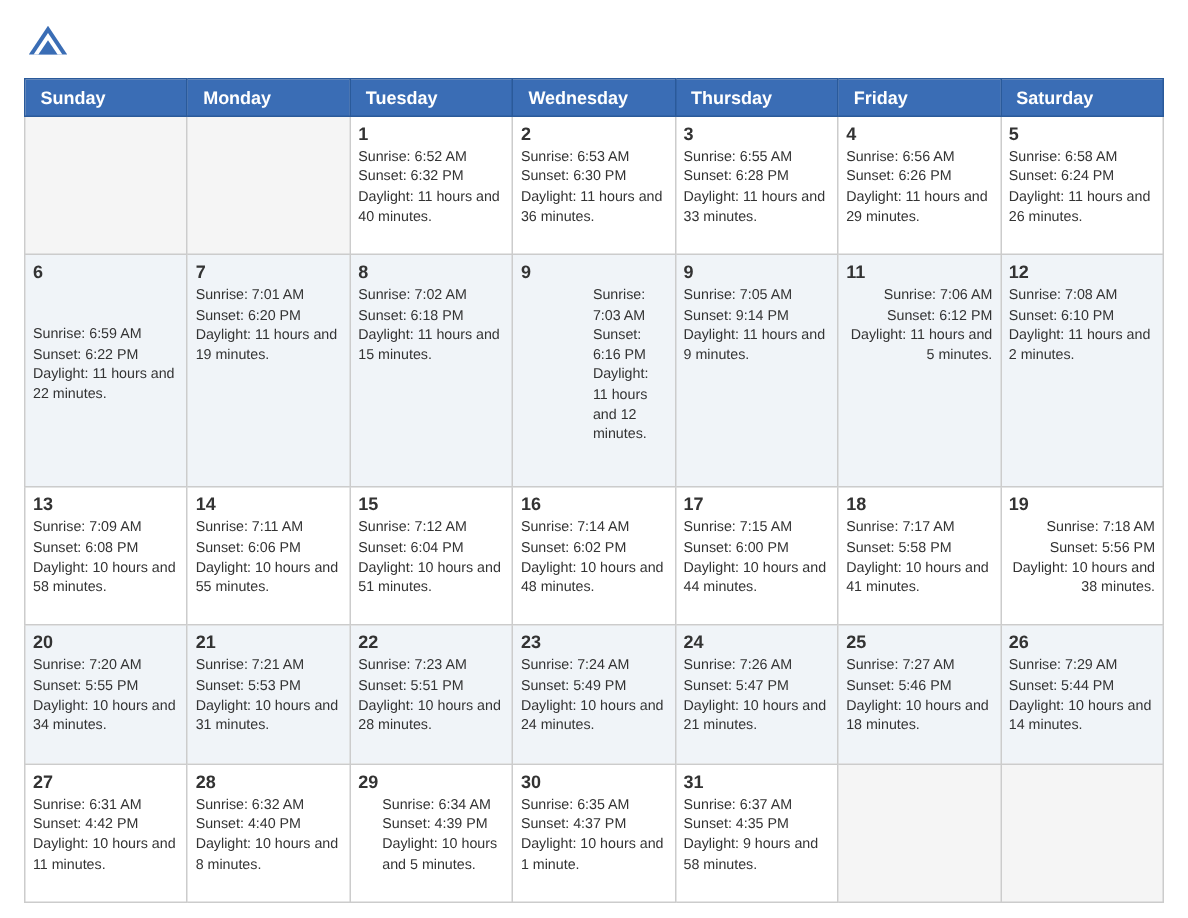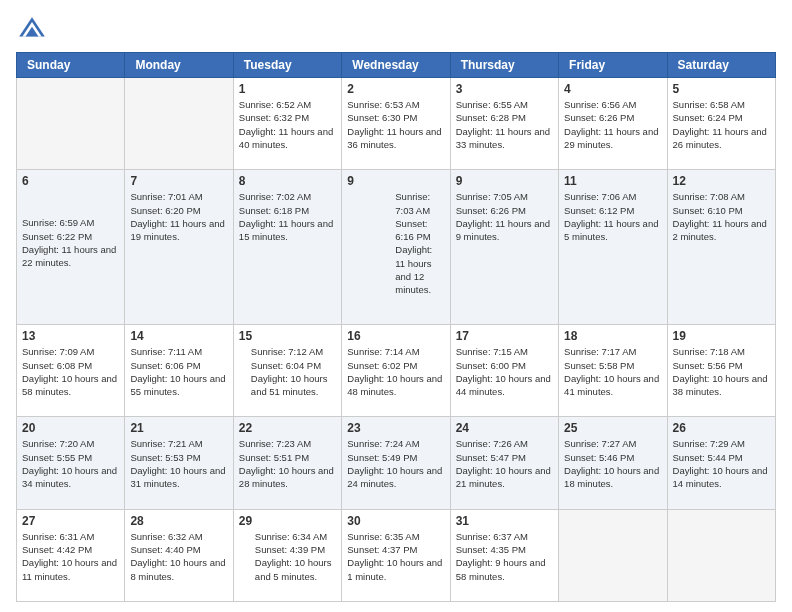--- a/index.html
+++ b/index.html
@@ -195,26 +195,26 @@
           </td>
           <td>
             <span class="day-num">9</span>
             <div class="day-info" style="white-space: pre-line; margin-left: 48px;">Sunrise: 7:03 AM
 Sunset: 6:16 PM
 Daylight: 11 hours and 12 minutes.</div>
           </td>
           <td>
             <span class="day-num">9</span>
             <div class="day-info" style="white-space: pre-line;">Sunrise: 7:05 AM
-Sunset: 6:26 PM
+Sunset: 9:14 PM
 Daylight: 11 hours and 9 minutes.</div>
           </td>
           <td>
             <span class="day-num">11</span>
-            <div class="day-info" style="white-space: pre-line;">Sunrise: 7:06 AM
+            <div class="day-info" style="white-space: pre-line; text-align: right;">Sunrise: 7:06 AM
 Sunset: 6:12 PM
 Daylight: 11 hours and 5 minutes.</div>
           </td>
           <td>
             <span class="day-num">12</span>
             <div class="day-info" style="white-space: pre-line;">Sunrise: 7:08 AM
 Sunset: 6:10 PM
 Daylight: 11 hours and 2 minutes.</div>
           </td>
         </tr>
@@ -226,21 +226,21 @@
 Daylight: 10 hours and 58 minutes.</div>
           </td>
           <td>
             <span class="day-num">14</span>
             <div class="day-info" style="white-space: pre-line;">Sunrise: 7:11 AM
 Sunset: 6:06 PM
 Daylight: 10 hours and 55 minutes.</div>
           </td>
           <td>
             <span class="day-num">15</span>
-            <div class="day-info" style="white-space: pre-line; margin-left: 12px;">Sunrise: 7:12 AM
+            <div class="day-info" style="white-space: pre-line;">Sunrise: 7:12 AM
 Sunset: 6:04 PM
 Daylight: 10 hours and 51 minutes.</div>
           </td>
           <td>
             <span class="day-num">16</span>
             <div class="day-info" style="white-space: pre-line;">Sunrise: 7:14 AM
 Sunset: 6:02 PM
 Daylight: 10 hours and 48 minutes.</div>
           </td>
           <td>
@@ -250,21 +250,21 @@
 Daylight: 10 hours and 44 minutes.</div>
           </td>
           <td>
             <span class="day-num">18</span>
             <div class="day-info" style="white-space: pre-line;">Sunrise: 7:17 AM
 Sunset: 5:58 PM
 Daylight: 10 hours and 41 minutes.</div>
           </td>
           <td>
             <span class="day-num">19</span>
-            <div class="day-info" style="white-space: pre-line;">Sunrise: 7:18 AM
+            <div class="day-info" style="white-space: pre-line; text-align: right;">Sunrise: 7:18 AM
 Sunset: 5:56 PM
 Daylight: 10 hours and 38 minutes.</div>
           </td>
         </tr>
         <tr class="row-shaded">
           <td>
             <span class="day-num">20</span>
             <div class="day-info" style="white-space: pre-line;">Sunrise: 7:20 AM
 Sunset: 5:55 PM
 Daylight: 10 hours and 34 minutes.</div>

